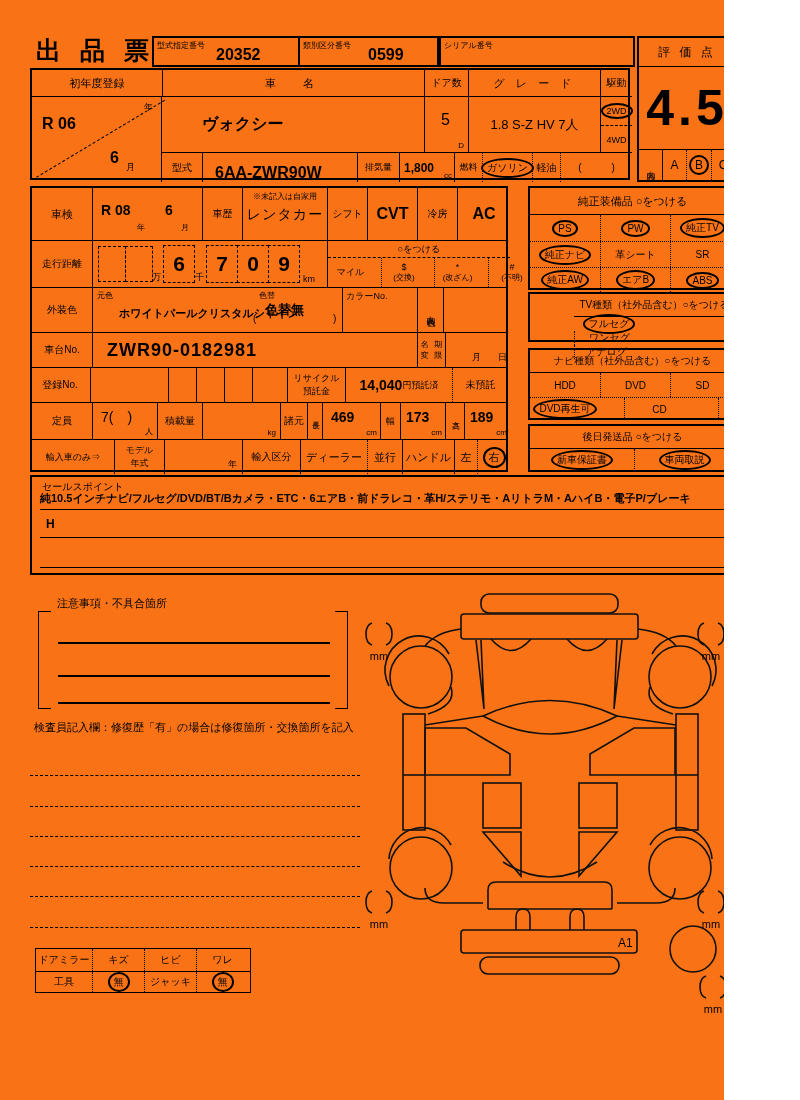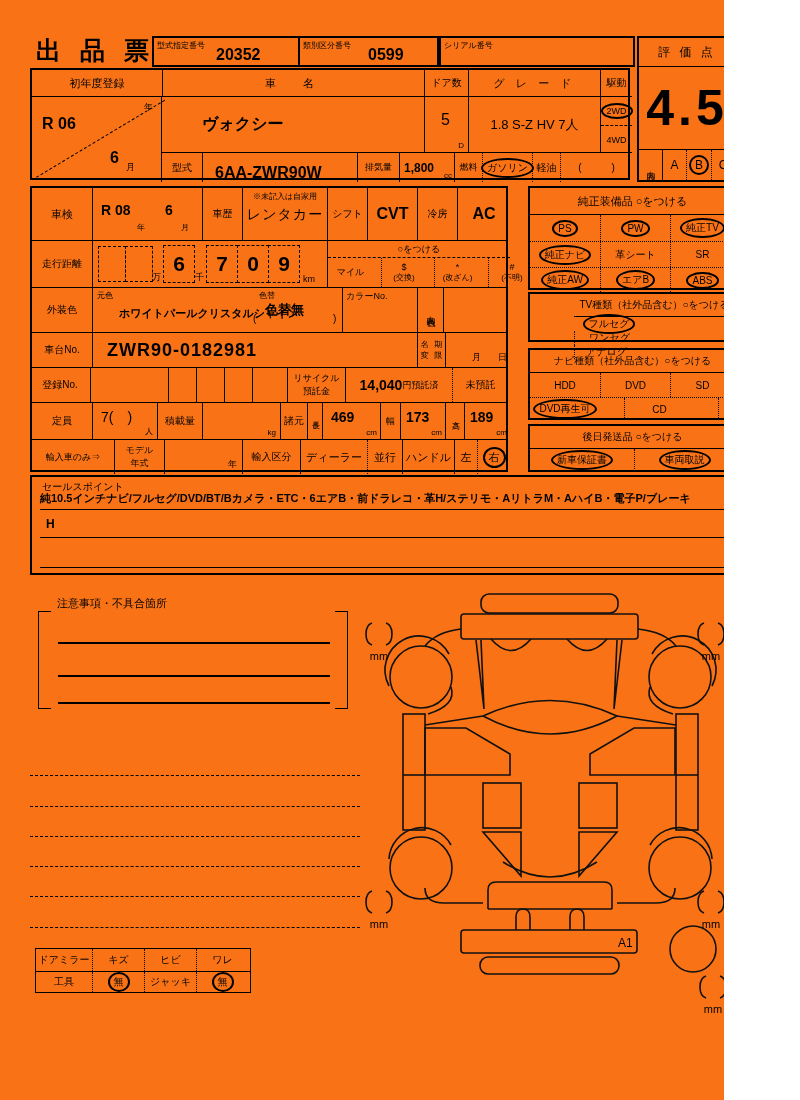--- a/index.html
+++ b/index.html
@@ -369,20 +369,21 @@
     <div class="a f12 bold" style="left:8px;top:40px;width:690px;height:21px;border-bottom:1.4px solid #000;padding-left:6px;">H</div>
     <div class="a" style="left:8px;top:68px;width:690px;height:23px;border-bottom:1.4px solid #000;"></div>
   </div>
 
   <span class="a f11" style="left:57px;top:596px;">注意事項・不具合箇所</span>
   <div class="a" style="left:38px;top:611px;width:13px;height:98px;border-left:1.6px solid #000;border-top:1.6px solid #000;border-bottom:1.6px solid #000;"></div>
   <div class="a" style="left:335px;top:611px;width:13px;height:98px;border-right:1.6px solid #000;border-top:1.6px solid #000;border-bottom:1.6px solid #000;"></div>
   <div class="line" style="left:58px;top:642px;width:272px;"></div>
   <div class="line" style="left:58px;top:675px;width:272px;"></div>
   <div class="line" style="left:58px;top:702px;width:272px;"></div>
+  <span class="a f11" style="left:34px;top:720px;">検査員記入欄：修復歴「有」の場合は修復箇所・交換箇所を記入</span>
 
   <div class="dashline" style="left:30px;top:775px;width:330px;"></div>
   <div class="dashline" style="left:30px;top:806px;width:330px;"></div>
   <div class="dashline" style="left:30px;top:836px;width:330px;"></div>
   <div class="dashline" style="left:30px;top:866px;width:330px;"></div>
   <div class="dashline" style="left:30px;top:896px;width:330px;"></div>
   <div class="dashline" style="left:30px;top:927px;width:330px;"></div>
 
   <div class="a b" style="left:35px;top:948px;width:216px;height:45px;">
     <div class="row" style="height:22px;">

